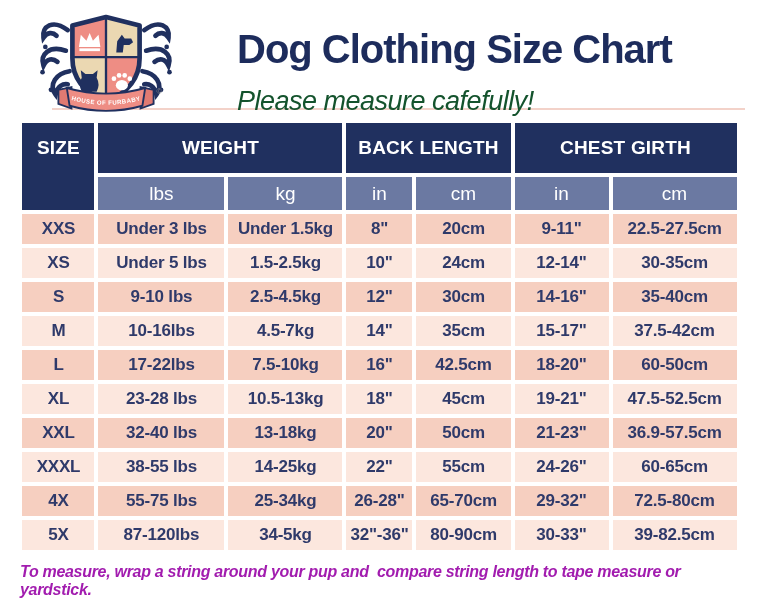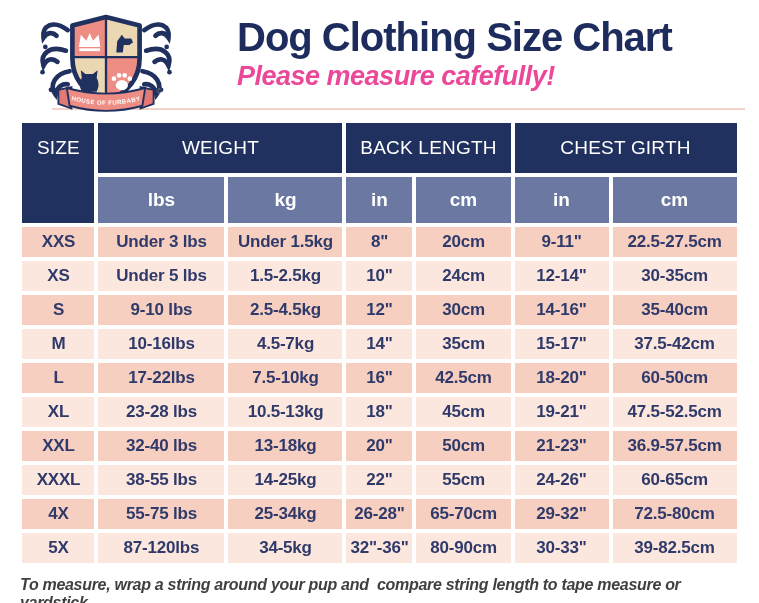--- a/index.html
+++ b/index.html
@@ -8,56 +8,56 @@
     font-family:"Liberation Sans","DejaVu Sans",sans-serif;
     position:relative;overflow:hidden;
   }
   
   .header{position:relative;height:118px;}
   .header-divider{
     position:absolute;left:52px;right:14px;top:108px;height:2px;
     background:#f3d2c9;z-index:0;
   }
   .logo{position:absolute;left:36px;top:4px;width:140px;height:112px;z-index:2;}
-  .titles{position:absolute;left:237px;top:16px;z-index:1;}
+  .titles{position:absolute;left:237px;top:28px;z-index:1;}
   .title{
     font-size:40px;font-weight:bold;color:#1d2c5c;
     letter-spacing:-1px;line-height:1.05;white-space:nowrap;
   }
   .subtitle{
-    font-size:27px;font-weight:bold;font-style:italic;color:#ec4899;
-    letter-spacing:-0.5px;margin-top:3px;white-space:nowrap;
+    font-size:27px;font-weight:normal;font-style:italic;color:#14532d;
+    letter-spacing:-0.5px;margin-top:16px;white-space:nowrap;
   }
   
   table.size-chart{
     width:722px;margin:1px auto 0 auto;
     border-collapse:separate;border-spacing:4px 4px;
     table-layout:fixed;
   }
   th,td{padding:0;text-align:center;vertical-align:middle;}
   th.main{
-    background:#20305f;color:#ffffff;font-size:19px;font-weight:normal;
+    background:#20305f;color:#ffffff;font-size:19px;font-weight:bold;
     height:50px;letter-spacing:0.2px;
   }
   th.size-th{vertical-align:top;padding-top:14px;}
   th.sub{
-    background:#6b79a2;color:#ffffff;font-size:19px;font-weight:bold;
-    height:46px;
+    background:#6b79a2;color:#ffffff;font-size:19px;font-weight:normal;
+    height:33px;
     margin-top:28px;
   }
   td{
     height:30px;font-size:17px;font-weight:bold;color:#2f3a6a;
     letter-spacing:-0.2px;
   }
   tbody tr:nth-child(odd) td{background:#f6cfc0;}
   tbody tr:nth-child(even) td{background:#fce7de;}
   
   .note{
     margin:9px 14px 0 20px;
-    font-size:16px;font-weight:bold;font-style:italic;color:#404040;
+    font-size:16px;font-weight:bold;font-style:italic;color:#a21caf;
     letter-spacing:-0.3px;white-space:pre-wrap;
   }
 </style>
 </head>
 <body>
 
 <div class="header">
   <div class="header-divider"></div>
 
   <svg class="logo" viewBox="0 0 150 120" xmlns="http://www.w3.org/2000/svg">

